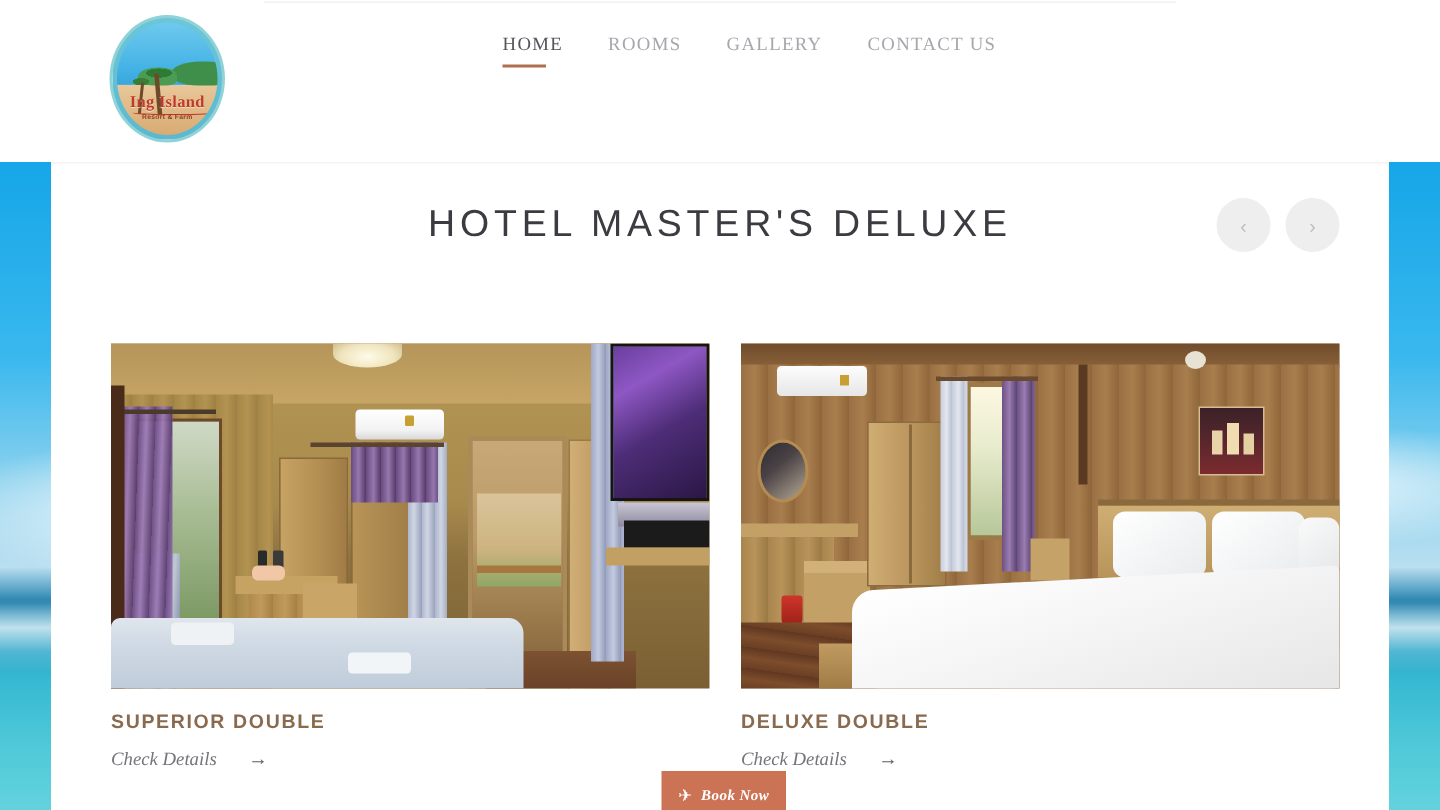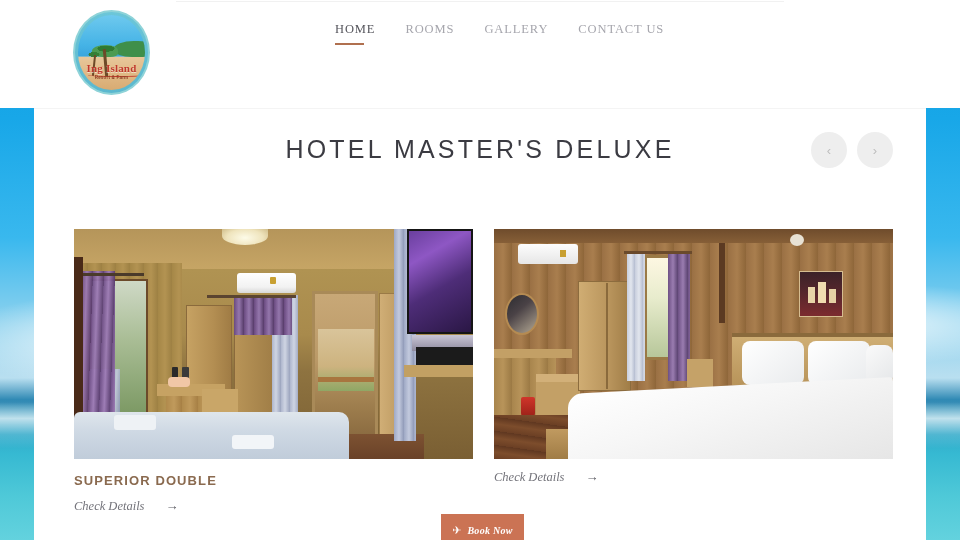--- a/index.html
+++ b/index.html
@@ -607,20 +607,21 @@
         <div class="candle2"></div>
         <div class="candle3"></div>
         <div class="headboard"></div>
         <div class="pillow1"></div>
         <div class="pillow2"></div>
         <div class="pillow3"></div>
         <div class="floor"></div>
         <div class="bed-base"></div>
         <div class="bed"></div>
       </div>
+      <div class="room-name">DELUXE DOUBLE</div>
       <div class="room-link">
         <span>Check Details</span>
         <span class="arrow">→</span>
       </div>
     </article>
 
   </div>
 </main>
 
 <button class="book-now">

